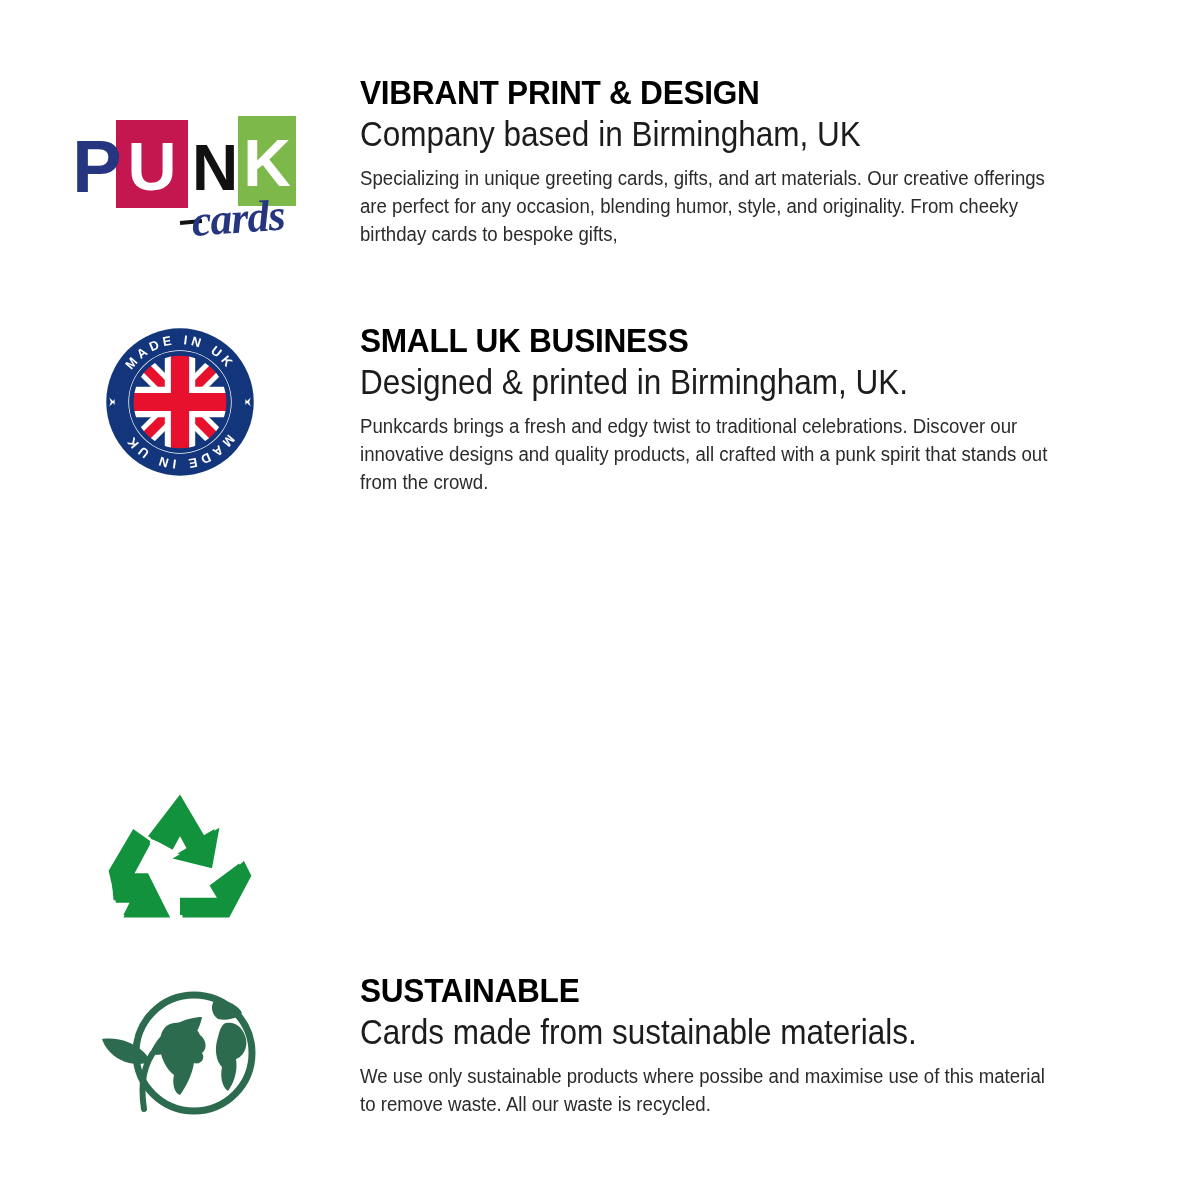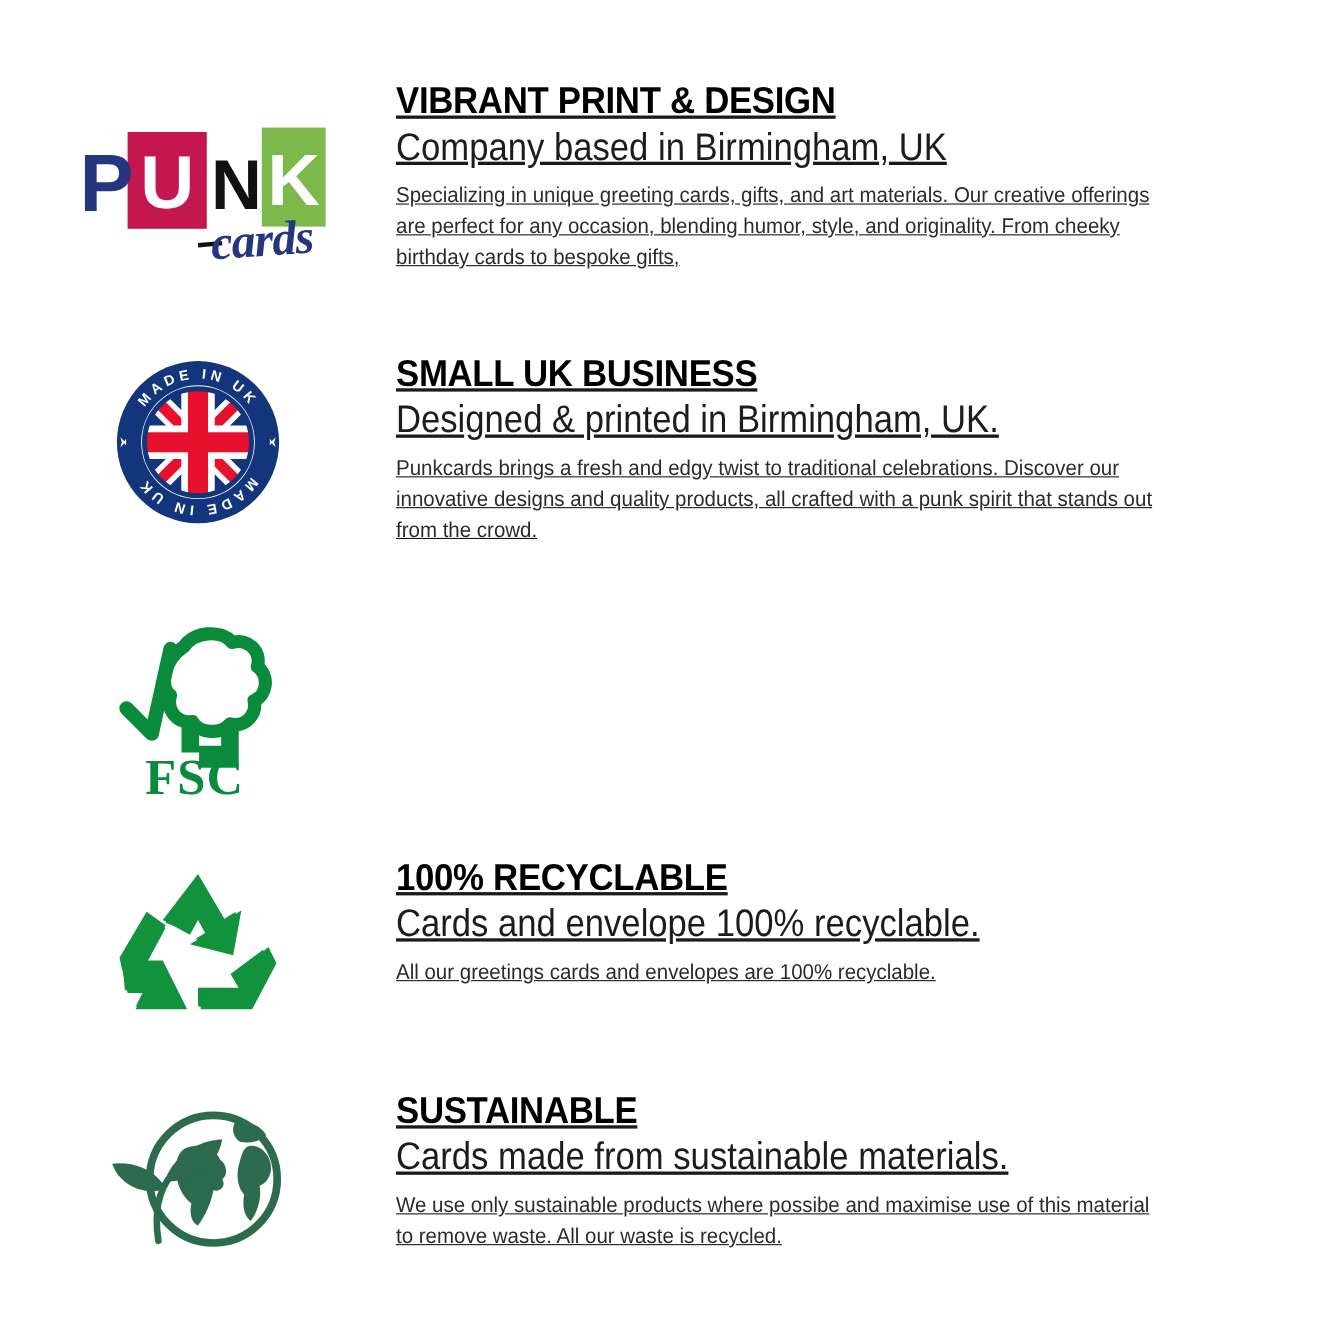--- a/index.html
+++ b/index.html
@@ -36,21 +36,20 @@
     flex: 0 0 360px;
     display: flex;
     align-items: flex-start;
     justify-content: center;
     padding-top: 4px;
   }
 
   .text-cell {
     flex: 1 1 auto;
     padding-right: 64px;
-    text-decoration: underline;
   }
 
   .feature-title {
     font-family: "Liberation Sans Narrow", "Liberation Sans", sans-serif;
     font-weight: bold;
     font-size: 34px;
     line-height: 1.06;
     letter-spacing: -0.3px;
     color: #000000;
     margin: 0 0 4px 0;
@@ -81,21 +80,21 @@
     max-width: 720px;
     transform: scaleX(0.955);
     transform-origin: left top;
   }
 
   
   #row-vibrant    { top: 74px; }
   #row-smallbiz   { top: 322px; }
   #row-fsc        { top: 562px; }
   #row-recyclable { top: 780px; }
-  #row-sustain    { top: 992px; }
+  #row-sustain    { top: 972px; align-items: flex-end; }
 
   
   .punk-logo {
     position: relative;
     width: 236px;
     height: 130px;
     margin-top: 38px;
   }
   .punk-letter {
     position: absolute;
@@ -231,41 +230,20 @@
       </svg>
     </div>
     <div class="text-cell">
       <h2 class="feature-title">SMALL UK BUSINESS</h2>
       <div class="feature-subtitle">Designed &amp; printed in Birmingham, UK.</div>
       <p class="feature-body">Punkcards brings a fresh and edgy twist to traditional celebrations. Discover our innovative designs and quality products, all crafted with a punk spirit that stands out from the crowd.</p>
     </div>
   </div>
 
   <div class="feature-row" id="row-fsc">
-    <div class="icon-cell">
-      <svg class="icon-svg" width="150" height="160" viewBox="0 0 150 160">
-        <g fill="none" stroke="#0a8b3c" stroke-width="13" stroke-linecap="round" stroke-linejoin="round">
-
-          <path d="M10,78 L33,101 L50,24"></path>
-        </g>
-
-        <path d="M62,22
-                 C 72,8 96,6 106,18
-                 C 120,14 133,26 129,40
-                 C 140,48 138,66 126,71
-                 C 129,84 117,96 104,92
-                 C 96,102 76,101 70,90
-                 C 56,92 46,80 50,66
-                 C 40,58 44,34 62,22 Z" fill="none" stroke="#0a8b3c" stroke-width="12" stroke-linejoin="round"></path>
-
-        <path d="M60,92 L76,92 L76,112 L96,112 L96,92 L112,92
-                 L112,132 L76,132 L76,118 L60,118 Z" fill="#0a8b3c"></path>
-        <text x="72" y="156" text-anchor="middle" font-family="'Liberation Serif', serif" font-weight="bold" font-size="46" fill="#0a8b3c" letter-spacing="1">FSC</text>
-      </svg>
-    </div>
   </div>
 
   <div class="feature-row" id="row-recyclable">
     <div class="icon-cell">
       <svg class="icon-svg" width="150" height="128" viewBox="0 0 120 104" style="margin-top:8px">
         <g fill="#12923c">
 
           <path d="M60,4 L78,36 L88,30 L84,58 L58,50 L68,44 L60,30 L52,44 L36,38 Z"></path>
 
           <path d="M114,70 L96,100 L60,100 L60,86 L90,86 L84,76 L108,58 Z"></path>
@@ -296,25 +274,20 @@
                    L36,40
                    L22,66
                    L34,66
                    L52,102
                    L14,102
                    L20,90
                    L8,90 Z"></path>
         </g>
       </svg>
     </div>
-    <div class="text-cell">
-      <h2 class="feature-title">100% RECYCLABLE</h2>
-      <div class="feature-subtitle">Cards and envelope 100% recyclable.</div>
-      <p class="feature-body">All our greetings cards and envelopes are 100% recyclable.</p>
-    </div>
   </div>
 
   <div class="feature-row" id="row-sustain">
     <div class="icon-cell">
       <svg class="icon-svg" width="180" height="132" viewBox="0 0 180 132" style="margin-top:10px">
 
         <circle cx="104" cy="66" r="58" fill="none" stroke="#2d6b4f" stroke-width="7"></circle>
 
         <g fill="#2d6b4f">
 

